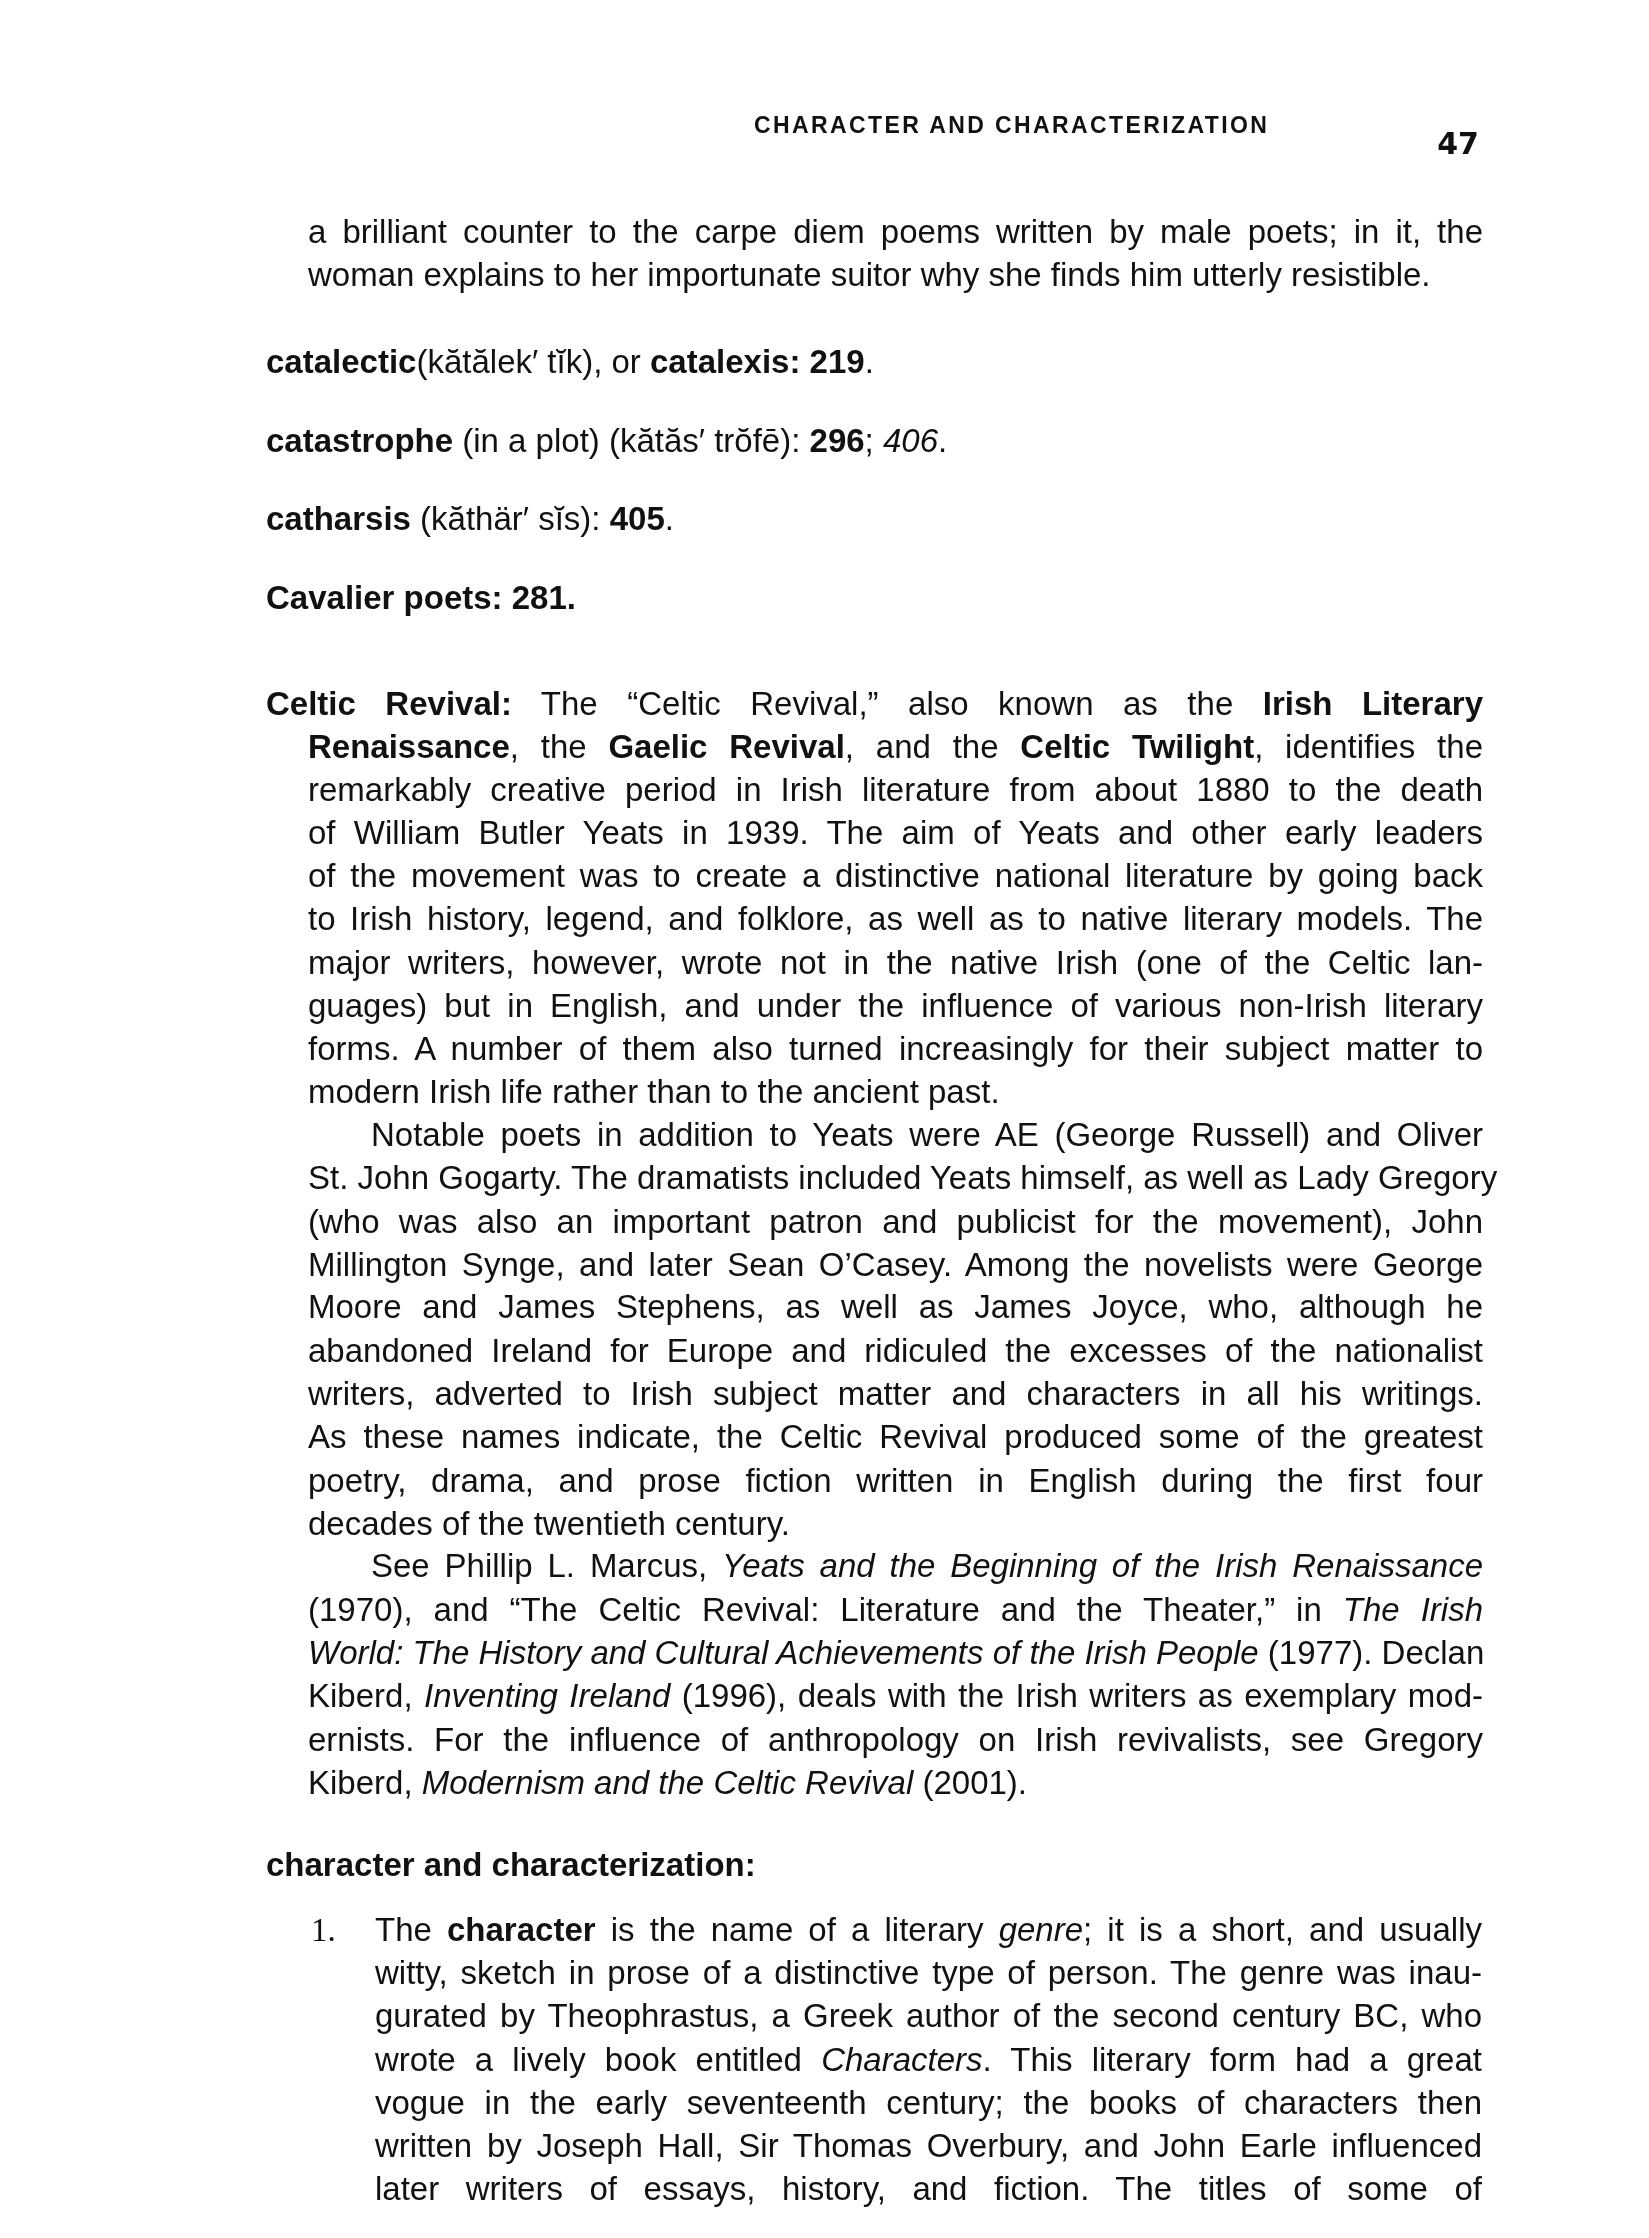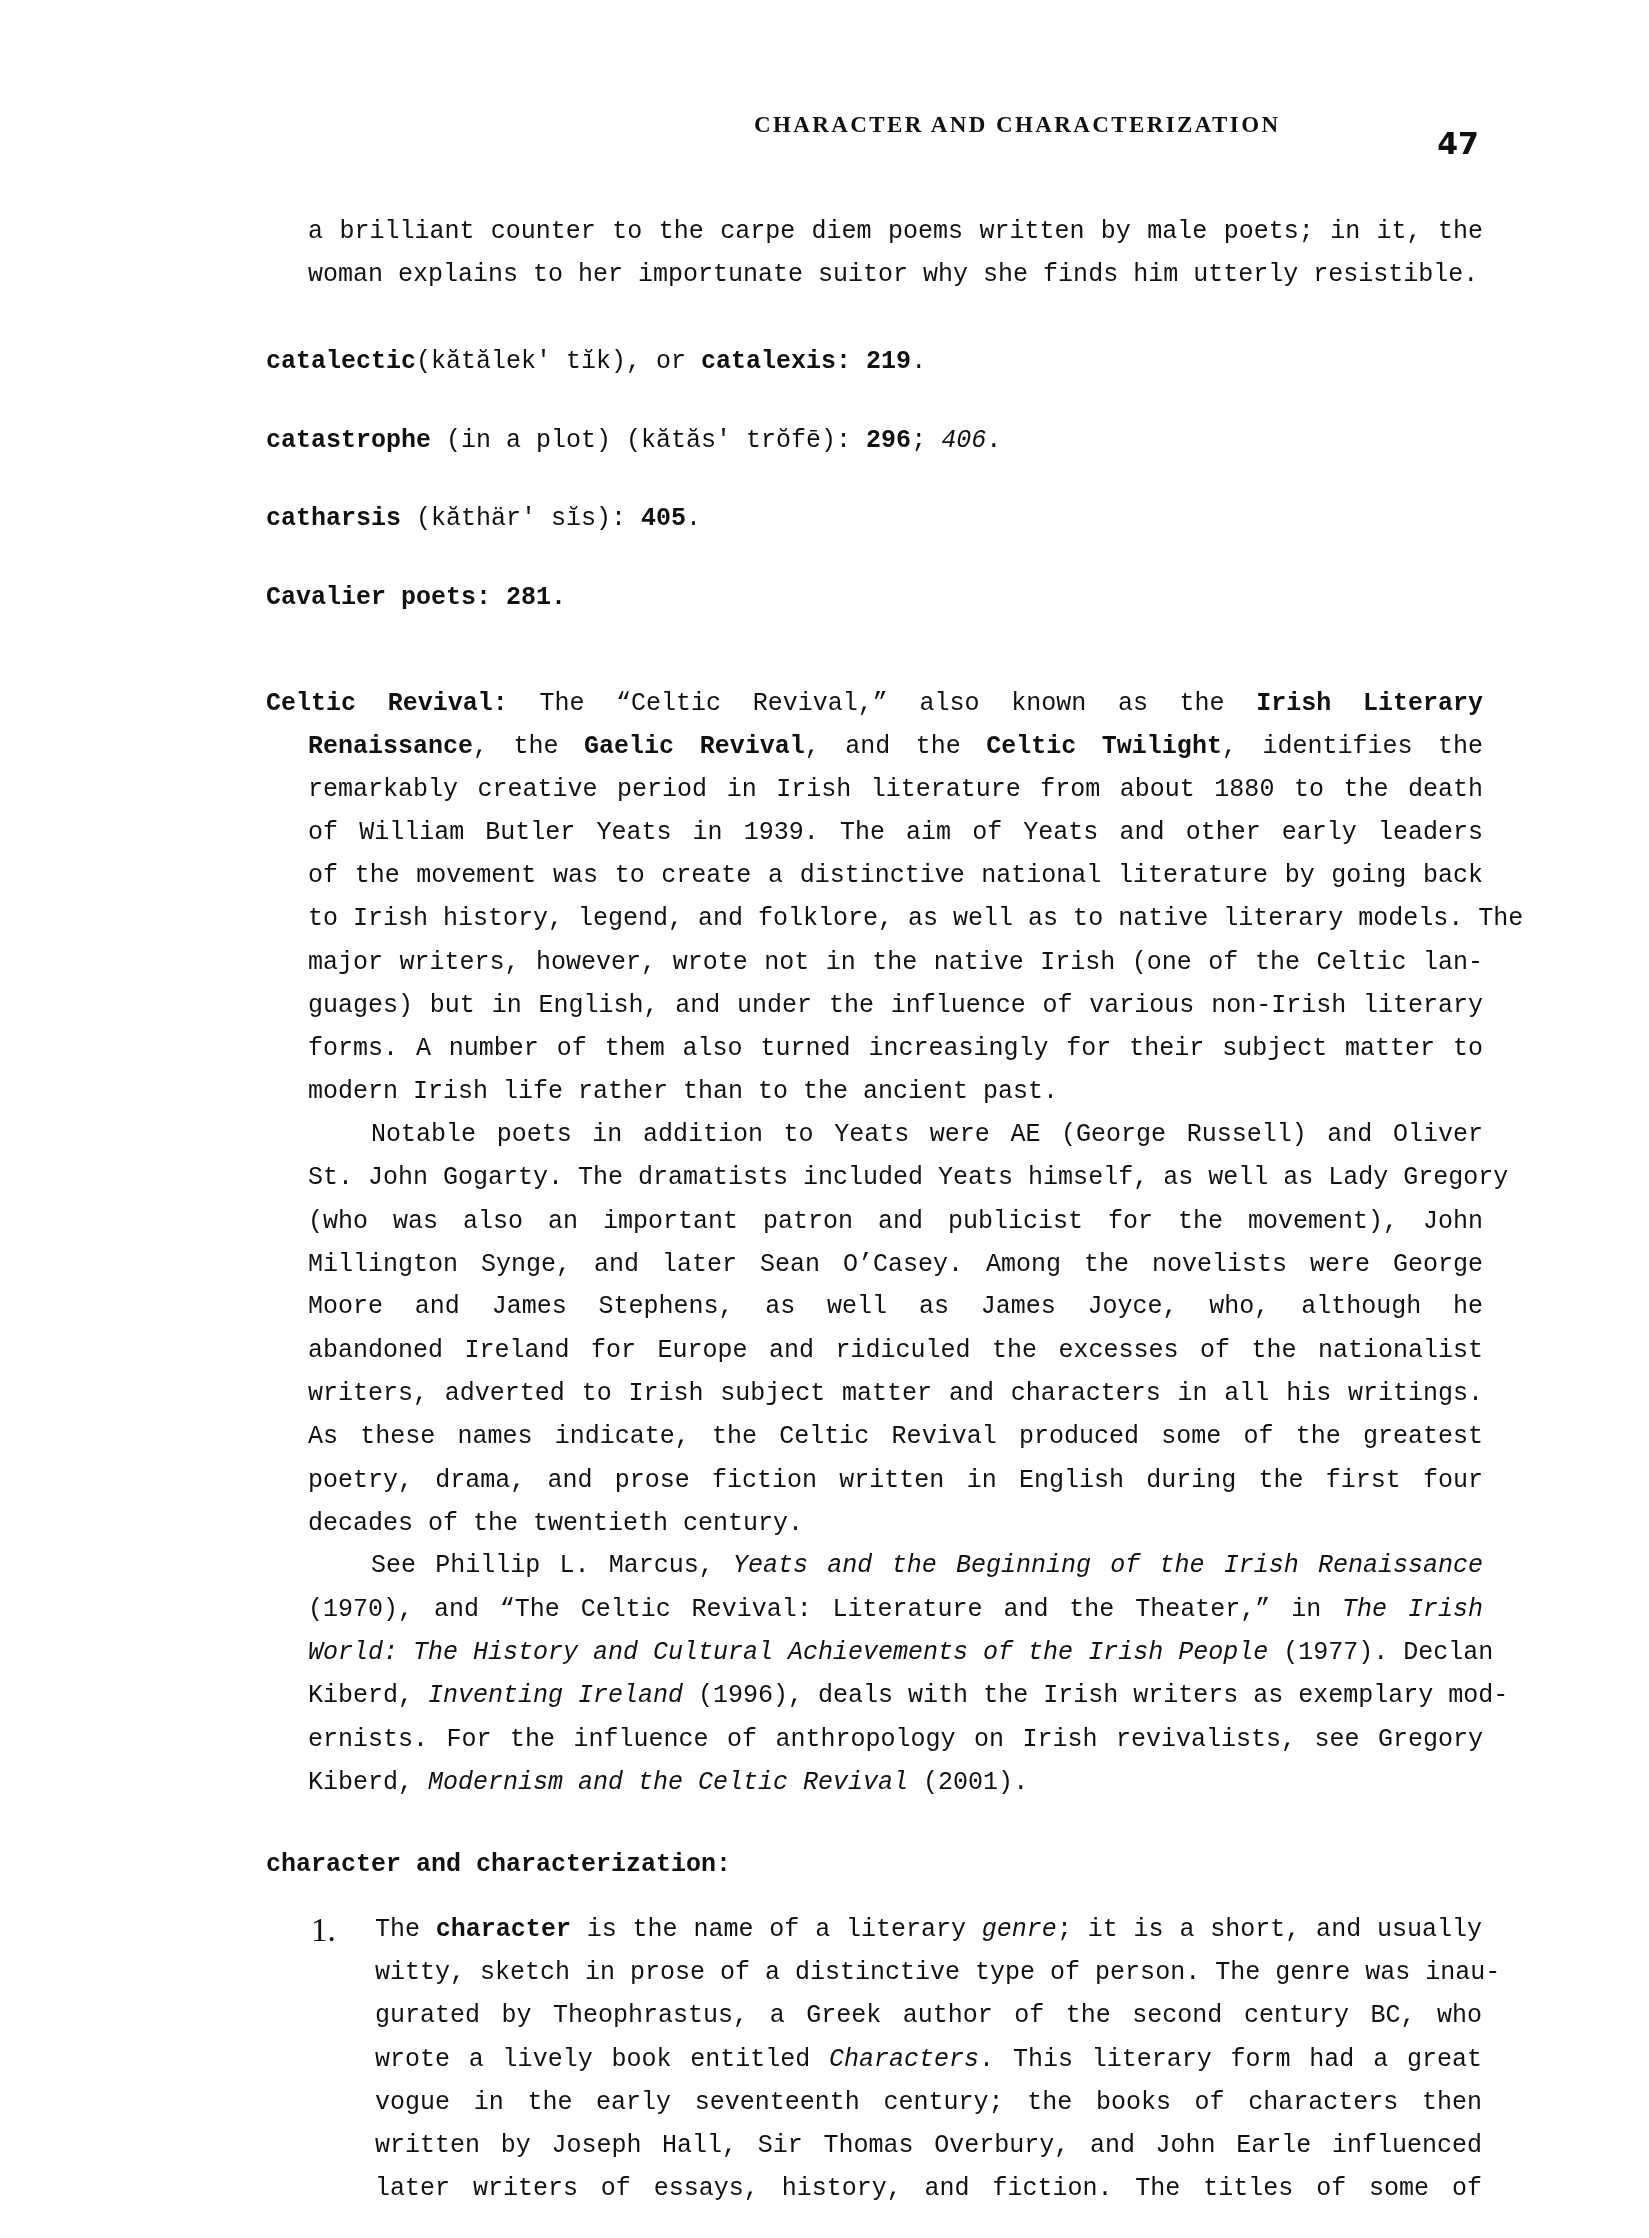--- a/index.html
+++ b/index.html
@@ -1,27 +1,27 @@
 <!DOCTYPE html>
 <html style="font-size:12px"><head>
 <meta charset="utf-8">
 <style>
   html, body { margin: 0; padding: 0; background: #ffffff; }
   body { width: 1649px; height: 2239px; position: relative; overflow: hidden; color: #111111; }
   .running-head {
     position: absolute; top: 110px; left: 754px; width: 560px;
-    font-family: Liberation Serif, serif; font-weight: bold;
+    font-family: Liberation Sans, sans-serif; font-weight: bold;
     font-size: 23px; letter-spacing: 2.4px; line-height: 30px; white-space: nowrap;
   }
   .folio {
     position: absolute; top: 107px; right: 170px;
     font-family: "DejaVu Sans", sans-serif; font-weight: bold; font-size: 30px; line-height: 34px; margin-top: 20px;
   }
   .ln {
-    position: absolute; font-family: Liberation Mono, monospace; font-size: 25px;
+    position: absolute; font-family: Liberation Sans, sans-serif; font-size: 33px;
     line-height: 42px; height: 42px; white-space: nowrap; text-align: justify;
     text-align-last: justify; overflow: visible;
   }
   .ln.last { text-align-last: left; text-align: left; }
   .b { font-weight: bold; }
   .i { font-style: italic; text-align: right; }
   
   .hang { left: 266px; width: 1217px; }
   .ind  { left: 308px; width: 1175px; }
   .para { left: 308px; width: 1175px; text-indent: 63px; }

